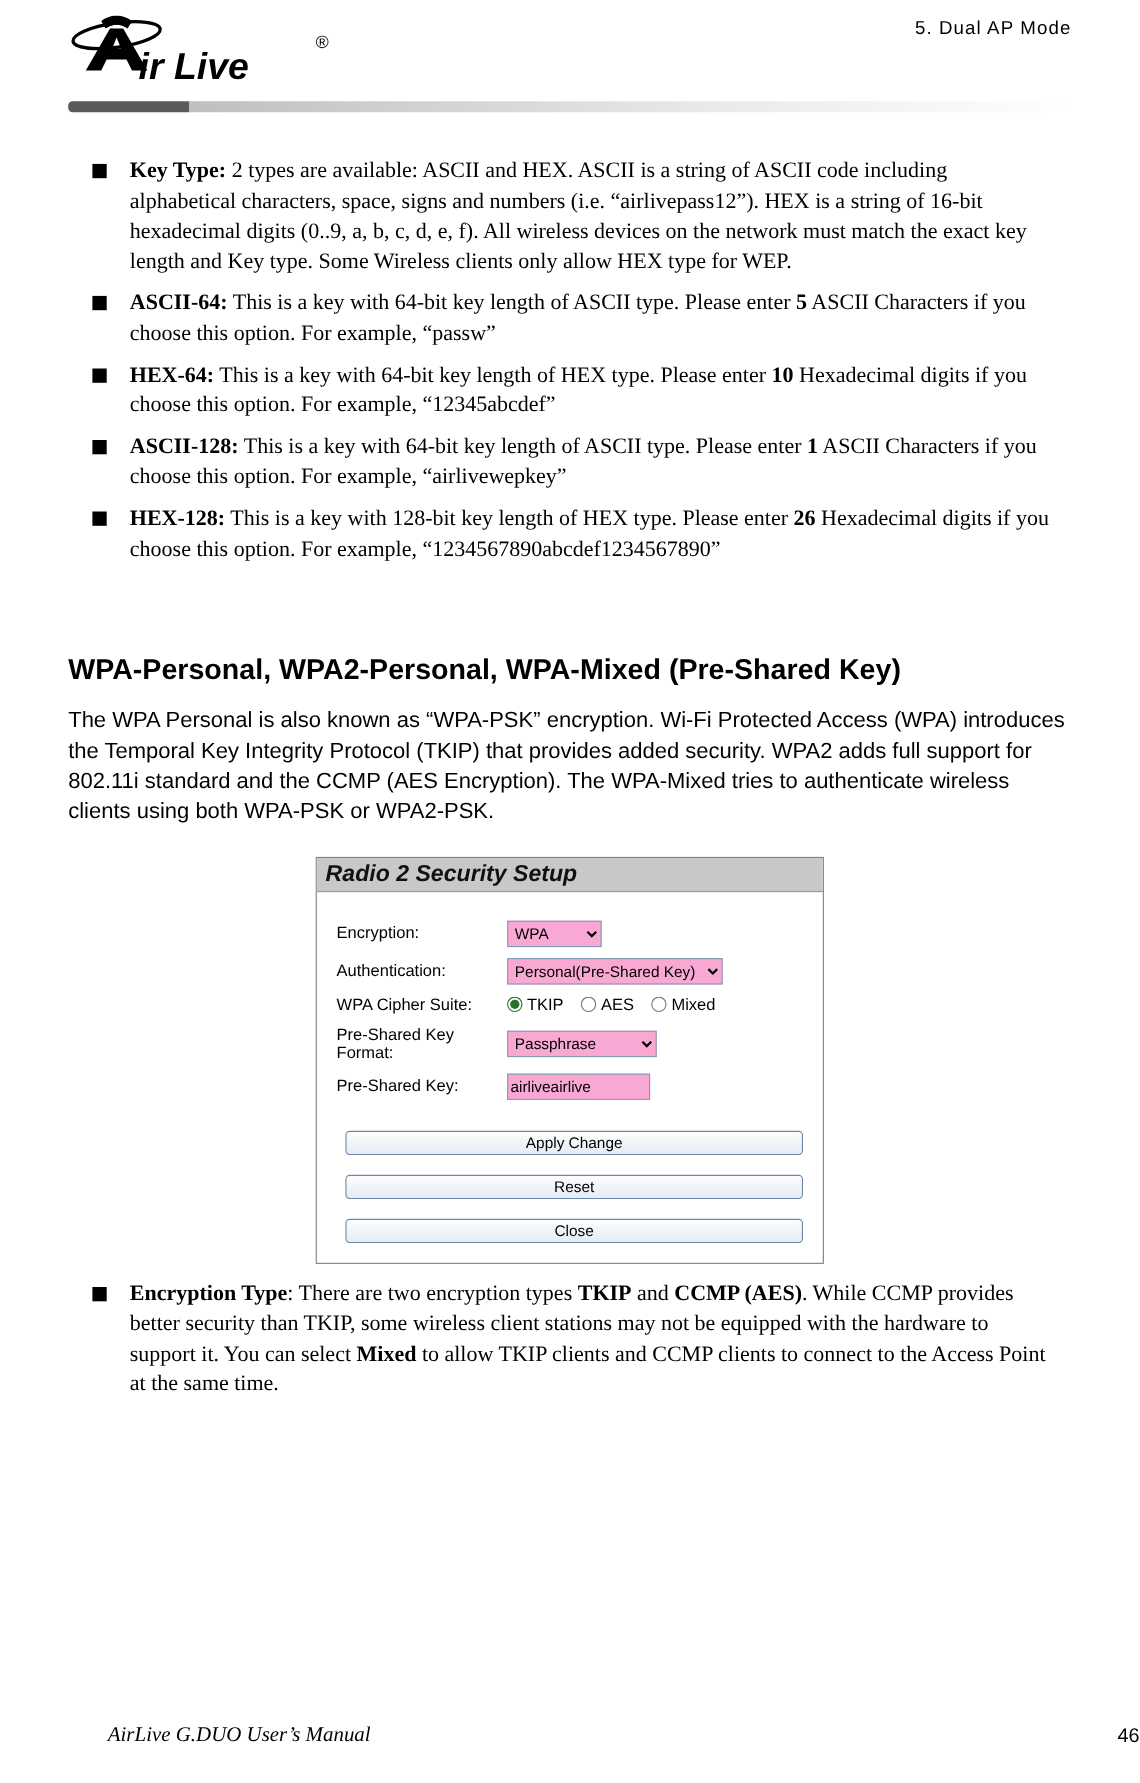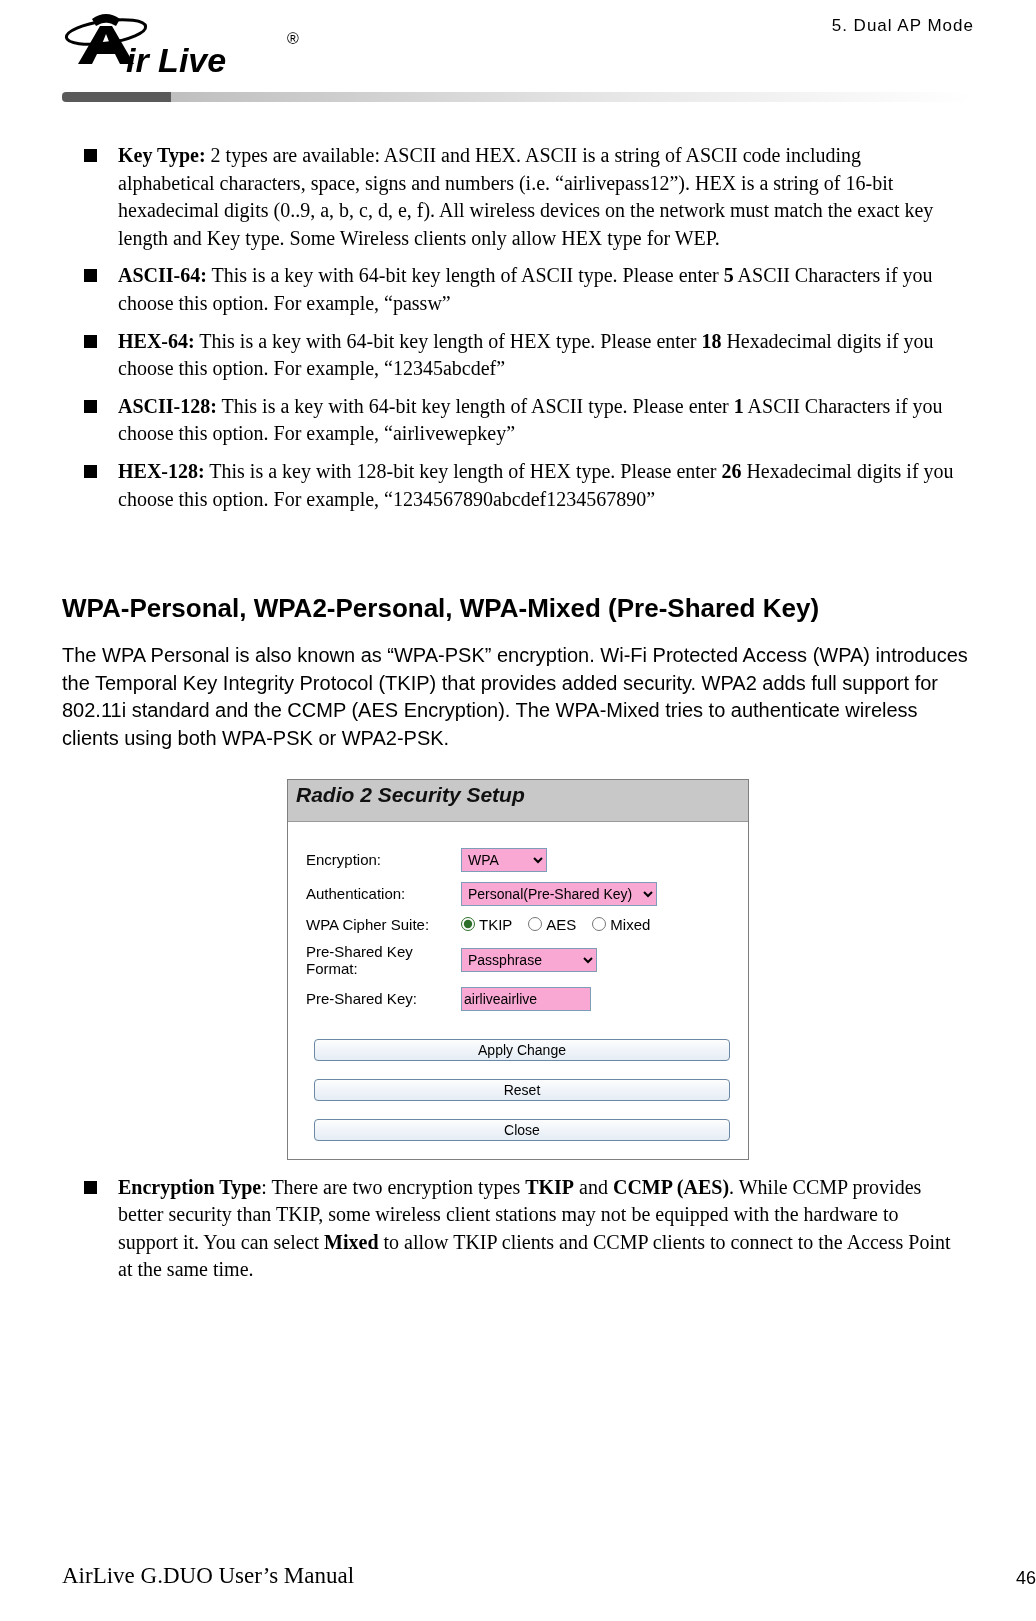--- a/index.html
+++ b/index.html
@@ -87,21 +87,21 @@
   }
   .screenshot {
     width: 460px;
     border: 1px solid #7f7f7f;
     background: #fff;
     font-size: 15px;
   }
   .ss-title {
     background: #c7c8c7;
     border-bottom: 1px solid #9a9a9a;
-    padding: 3px 8px 14px 8px;
+    padding: 3px 8px 3px 8px;
     font-family: Arial, sans-serif;
     font-size: 21px;
     font-weight: bold;
     font-style: italic;
     color: #111;
   }
   .ss-body {
     padding: 26px 18px 18px 18px;
   }
   .ss-row {
@@ -148,21 +148,21 @@
   .after-list { margin-top: 18px; }
   .footer {
     position: absolute;
     bottom: 32px;
     left: 62px;
     right: 62px;
     display: flex;
     justify-content: space-between;
     font-size: 17px;
   }
-  .footer-left { font-family: "Times New Roman", serif; font-size:23px; }
+  .footer-left { font-style: italic; font-family: "Times New Roman", serif; font-size:19px;margin-left:36px; }
   .footer-center {
     position: absolute;
     left: 0; right: 0;
     bottom: 32px;
     text-align: right;
     font-size: 18px;
   }
 </style>
 </head>
 <body>
@@ -188,21 +188,21 @@
   <div class="content">
 
     <ul class="blist">
       <li>
         <b>Key Type:</b><span>   2 types are available: ASCII and HEX.   ASCII is a string of ASCII code including alphabetical characters, space, signs and numbers (i.e. “airlivepass12”).   HEX is a string of 16-bit hexadecimal digits (0..9, a, b, c, d, e, f). All wireless devices on the network must match the exact key length and Key type. Some Wireless clients only allow HEX type for WEP.</span>
       </li>
       <li>
         <b>ASCII-64:</b><span> This is a key with 64-bit key length of ASCII type.   Please enter </span><b>5</b><span> ASCII Characters if you choose this option. For example, “passw”</span>
       </li>
       <li>
-        <b>HEX-64:</b><span> This is a key with 64-bit key length of HEX type.   Please enter </span><b>18</b><span> Hexadecimal digits if you choose this option. For example, “12345abcdef”</span>
+        <b>HEX-64:</b><span> This is a key with 64-bit key length of HEX type.   Please enter </span><b>10</b><span> Hexadecimal digits if you choose this option. For example, “12345abcdef”</span>
       </li>
       <li>
         <b>ASCII-128:</b><span> This is a key with 64-bit key length of ASCII type.   Please enter </span><b>1</b><span> ASCII Characters if you choose this option. For example, “airlivewepkey”</span>
       </li>
       <li>
         <b>HEX-128:</b><span> This is a key with 128-bit key length of HEX type.   Please enter </span><b>26</b><span> Hexadecimal digits if you choose this option. For example, “1234567890abcdef1234567890”</span>
       </li>
     </ul>
 
     <div class="h2">WPA-Personal, WPA2-Personal, WPA-Mixed (Pre-Shared Key)</div>

